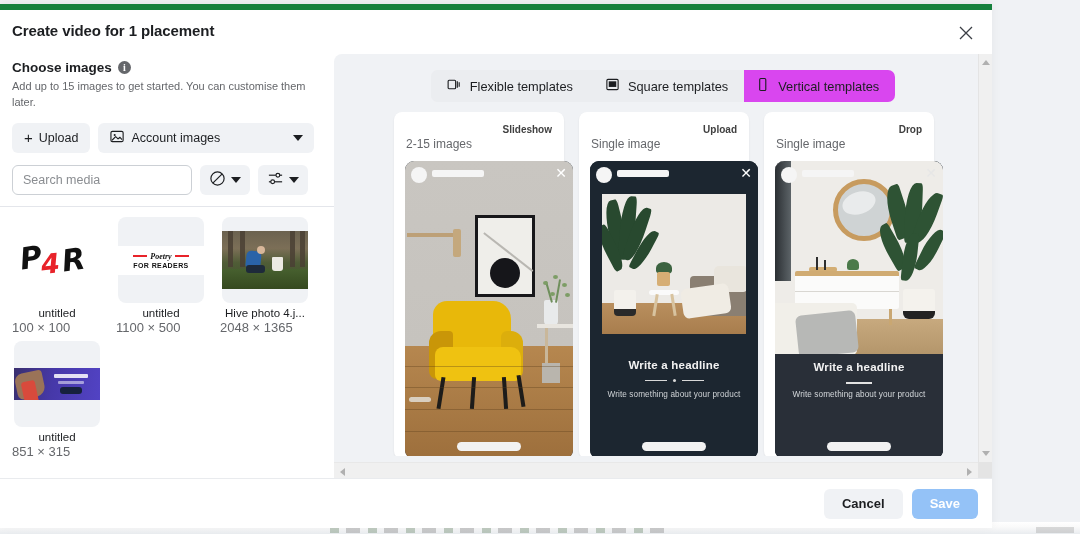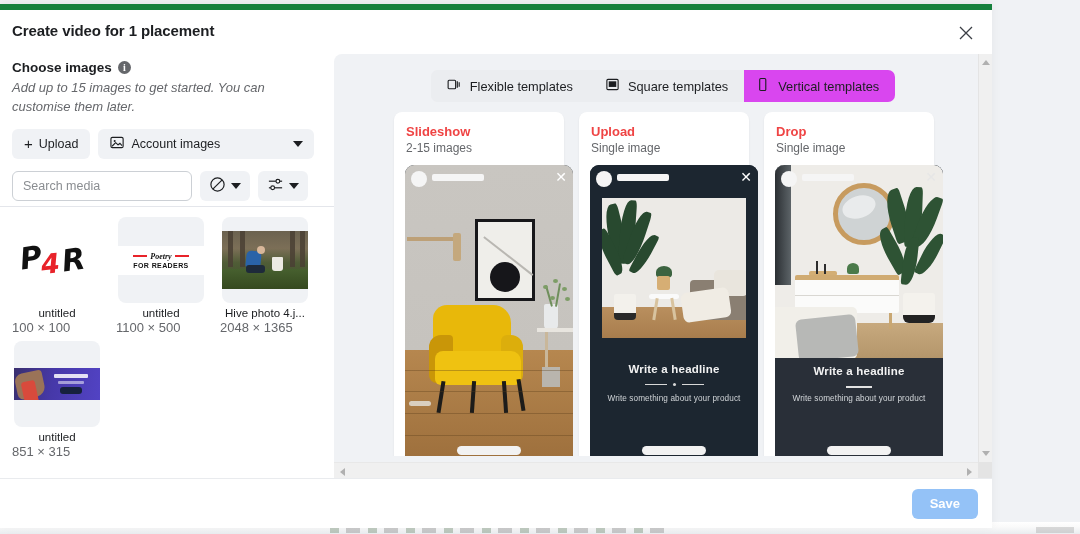--- a/index.html
+++ b/index.html
@@ -76,23 +76,22 @@
   }
   .info-icon {
     width: 13px; height: 13px; border-radius: 50%;
     background: #65676b; color: #fff;
     font-size: 10px; font-weight: bold; line-height: 13px;
     text-align: center; font-family: "Liberation Serif", serif;
     display: inline-block; cursor: pointer;
   }
   .section-sub {
     margin: 4px 12px 0 12px;
-    font-size: 13px; color: #65676b; line-height: 1.45;
+    font-size: 11px; color: #65676b; line-height: 1.45;
     max-width: 300px;
-    font-style: italic;
   }
   .btn-row {
     display: flex; gap: 8px; margin: 12px 0 0 12px;
   }
   .pill-btn {
     height: 30px; border-radius: 6px; background: #f0f2f5;
     display: flex; align-items: center; gap: 6px;
     padding: 0 12px; font-size: 12.5px; color: #1c1e21;
     border: none; cursor: pointer; font-weight: 500;
     font-family: "Liberation Sans", sans-serif;
@@ -254,21 +253,21 @@
   }
   .cards {
     display: flex; gap: 15px; padding: 0 0 0 60px; align-items: flex-start;
   }
   .card {
     width: 170px; background: #fff; border-radius: 8px;
     padding: 12px 12px 0 12px; flex: 0 0 auto;
     box-shadow: 0 1px 2px rgba(0,0,0,.08);
     cursor: pointer;
   }
-  .card-title { font-size: 13px; font-weight: bold; color: #ef4444; }
+  .card-title { font-size: 10px; font-weight: bold; color: #404040; text-align: right; }
   .card-sub { font-size: 12px; color: #65676b; margin-top: 2px; }
 
   .phone {
     position: relative; width: 168px; height: 298px; margin: 10px 0 0 -1px;
     border-radius: 9px; overflow: hidden; background: #1c2630;
   }
   .phone .avatar {
     position: absolute; left: 6px; top: 6px; width: 16px; height: 16px;
     border-radius: 50%; background: #f5f5f5; z-index: 4;
   }
@@ -834,16 +833,17 @@
       </div>
       <div class="hscroll">
         <i class="arrow-l"></i>
         <i class="arrow-r"></i>
       </div>
       <i class="corner-box"></i>
     </div>
   </div>
 
   <div class="dialog-footer">
+    <button class="footer-btn btn-cancel">Cancel</button>
     <button class="footer-btn btn-save">Save</button>
   </div>
 
 </div>
 
 </body></html>

